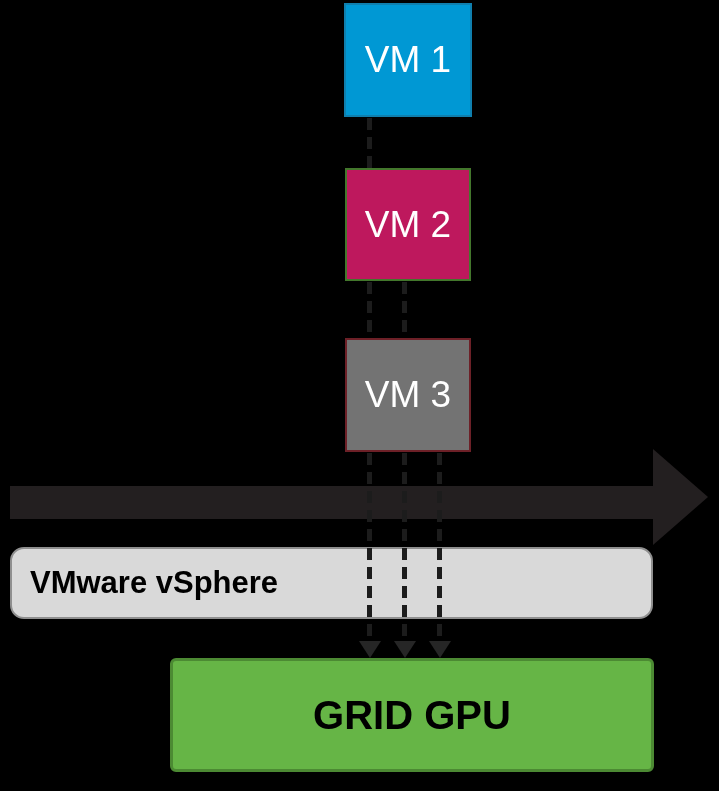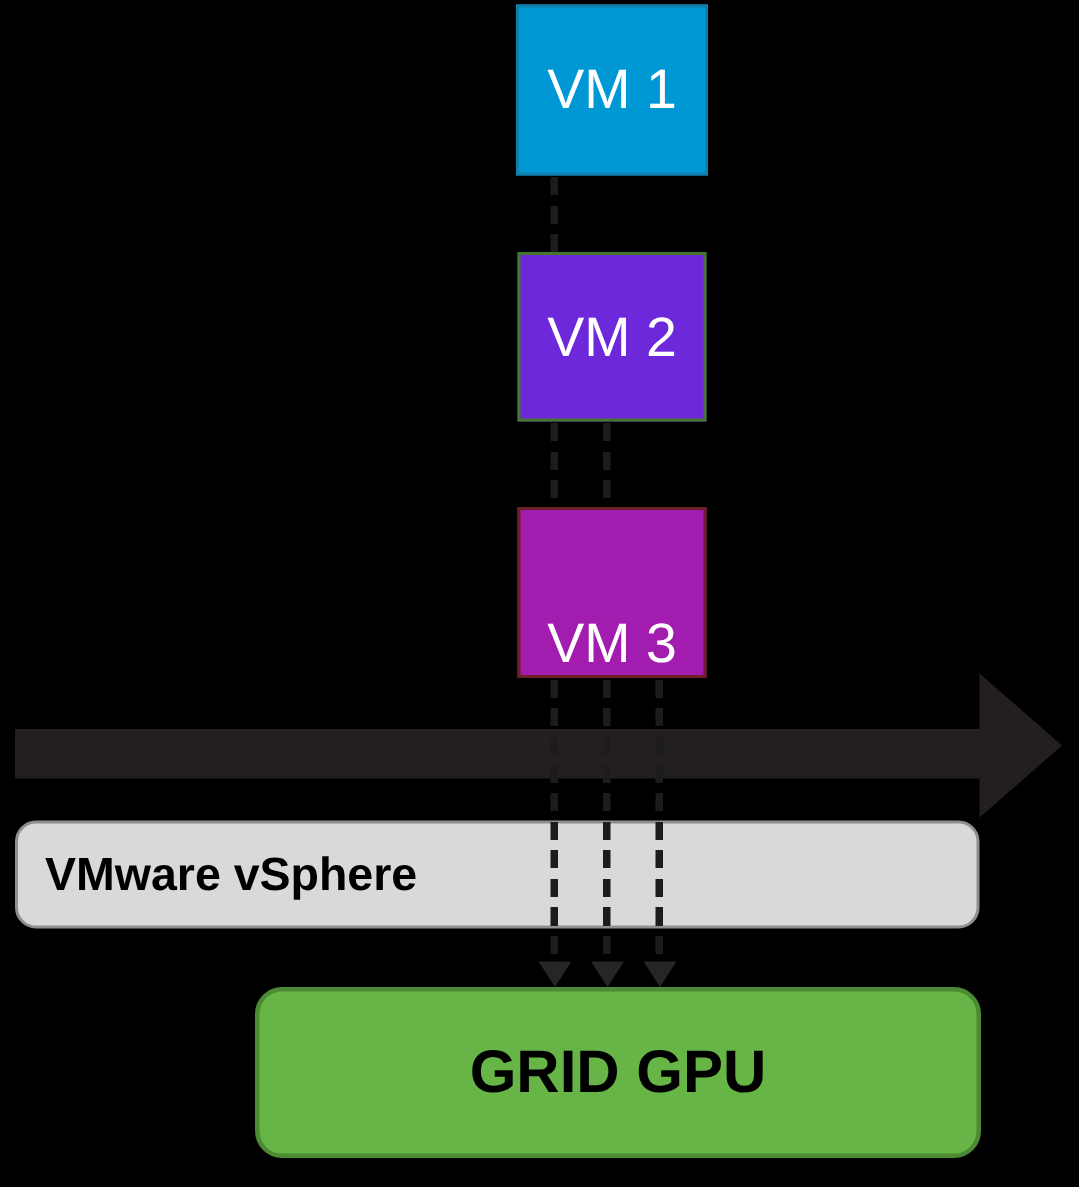--- a/index.html
+++ b/index.html
@@ -12,22 +12,22 @@
   }
   .abs{position:absolute;box-sizing:border-box;}
 
   
   .vm{
     display:flex;align-items:center;justify-content:center;
     color:#fff;font-size:37px;font-weight:400;
     z-index:4;
   }
   .vm1{left:344px;top:3px;width:128px;height:114px;background:#0098d4;border:2px solid #0f7fae;}
-  .vm2{left:345px;top:168px;width:126px;height:113px;background:#6d28d9;border:2px solid #43772c;}
-  .vm3{left:345px;top:338px;width:126px;height:114px;background:#a21caf;border:2px solid #6d2027;align-items:flex-end;}
+  .vm2{left:345px;top:168px;width:126px;height:113px;background:#be185d;border:2px solid #43772c;}
+  .vm3{left:345px;top:338px;width:126px;height:114px;background:#737373;border:2px solid #6d2027;}
 
   
   .conn{
     width:5px;z-index:3;
     background:repeating-linear-gradient(to bottom,#1c1c1c 0 12px,transparent 12px 19px);
   }
   .conn-a {left:367px;top:118px;height:50px;}
   .conn-b1{left:367px;top:282px;height:55px;}
   .conn-b2{left:402px;top:282px;height:55px;}
   .conn-c1{left:367px;top:453px;height:187px;}
@@ -60,21 +60,21 @@
     background:#d9d9d9;border:2px solid #8f8f8f;border-radius:14px;
     display:flex;align-items:center;
     padding-left:18px;
     color:#000;font-size:31px;font-weight:700;
     z-index:1;
   }
 
   
   .gpu{
     left:170px;top:658px;width:484px;height:114px;
-    background:#66b546;border:3px solid #4c8a33;border-radius:18px;
+    background:#66b546;border:3px solid #4c8a33;border-radius:6px;
     display:flex;align-items:center;justify-content:center;
     color:#000;font-size:40px;font-weight:700;
     z-index:1;
   }
 </style>
 </head>
 <body>
 
 <div class="canvas">
 

